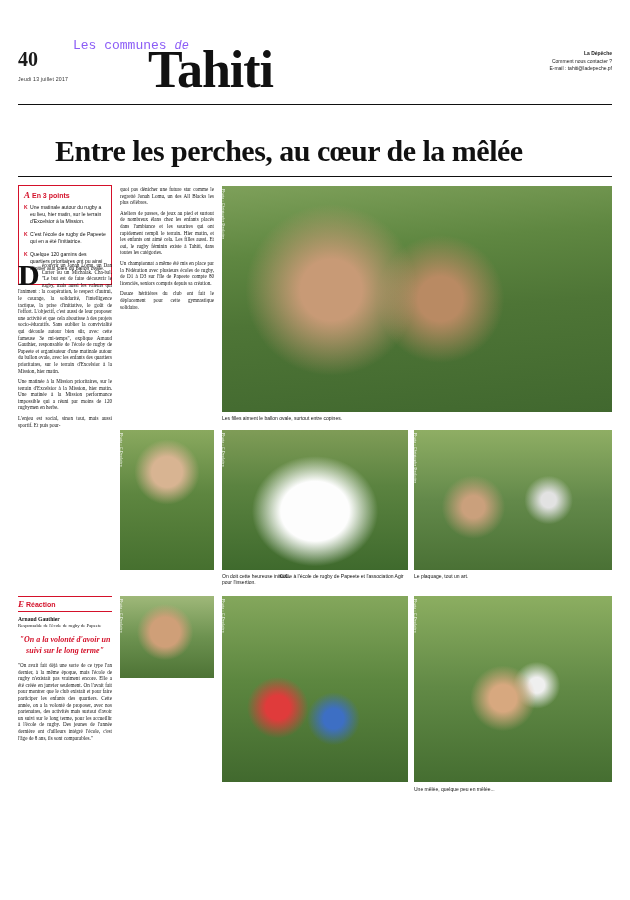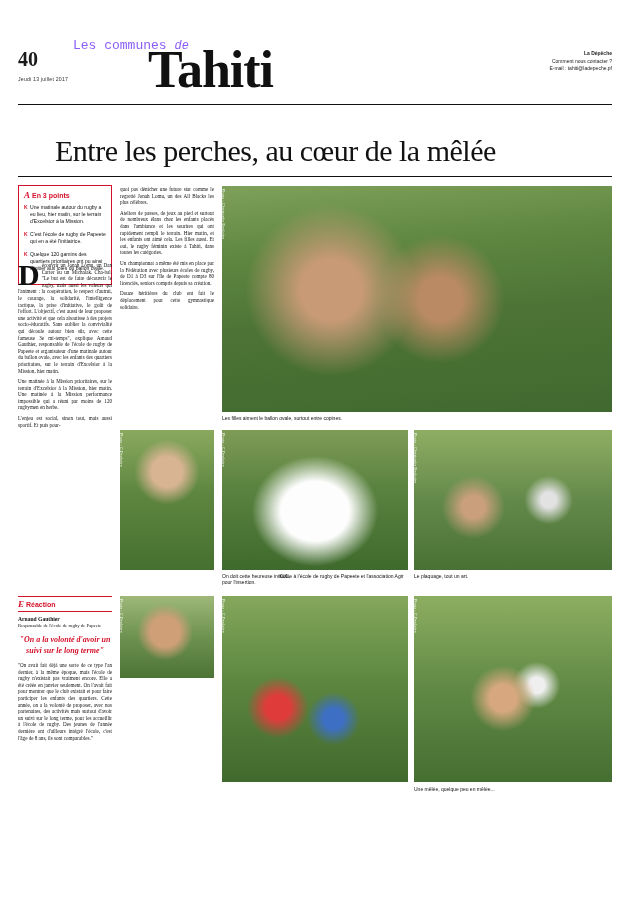--- a/index.html
+++ b/index.html
@@ -107,21 +107,21 @@
   .kicker .sub {
     color: #222;
   }
   .headline {
     position: absolute;
     left: 55px;
     top: 134px;
     width: 560px;
     font-family: "Liberation Serif", serif;
     font-size: 30px;
-    font-weight: normal;
+    font-weight: bold;
     letter-spacing: -.5px;
     color: #111;
   }
   .rule-head {
     position: absolute;
     left: 18px;
     top: 176px;
     width: 594px;
     height: 1px;
     background: #111;

